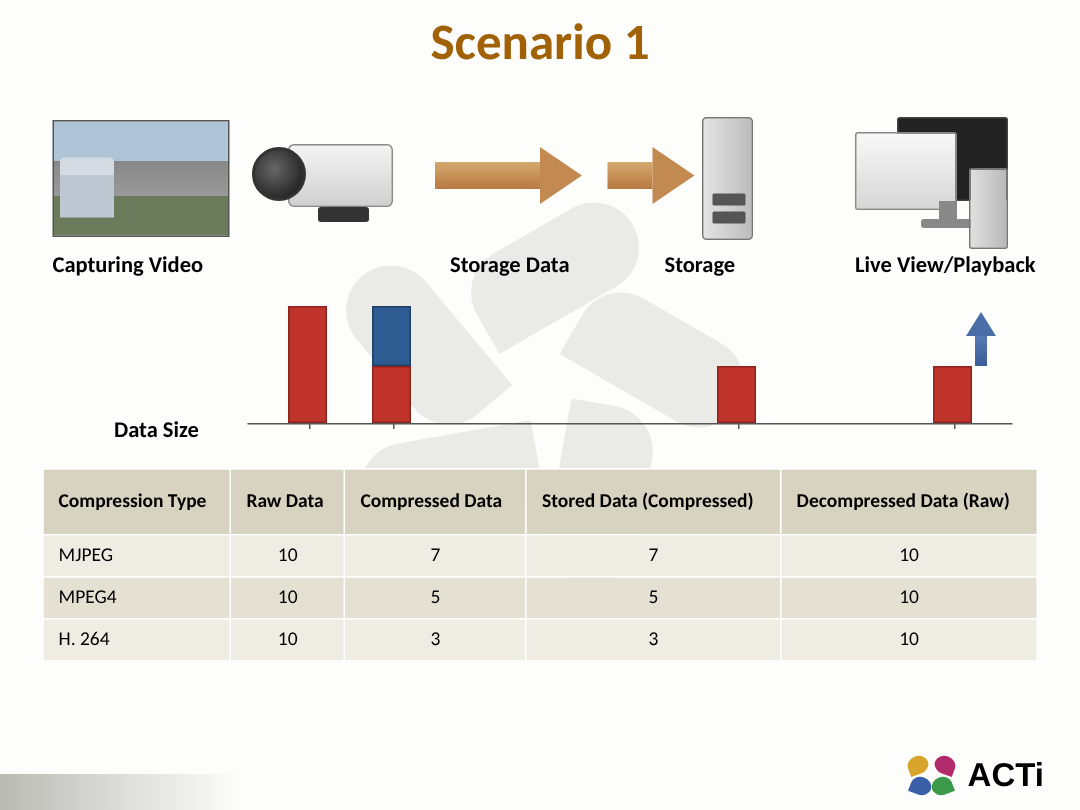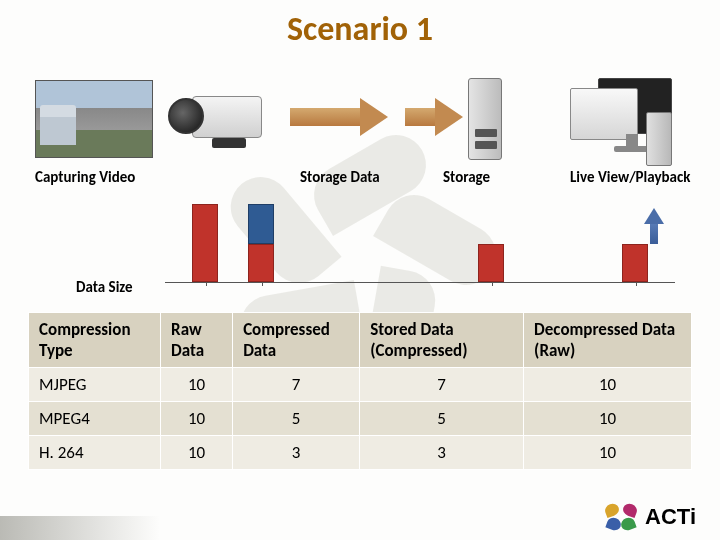--- a/index.html
+++ b/index.html
@@ -174,21 +174,21 @@
   .data-size {
     position: absolute; left: 48px; top: 78px;
     font-size: 15px; font-weight: bold; margin-left: 28px;
   }
 
   .table {
     position: absolute;
     left: 28px; top: 312px;
     width: 664px;
     border-collapse: collapse;
-    font-size: 17px;
+    font-size: 13px;
   }
   .table th, .table td {
     border: 1px solid #fff;
     padding: 6px 10px;
     text-align: left;
     vertical-align: middle;
   }
   .table th {
     background: #d8d2c0;
     font-weight: bold;

